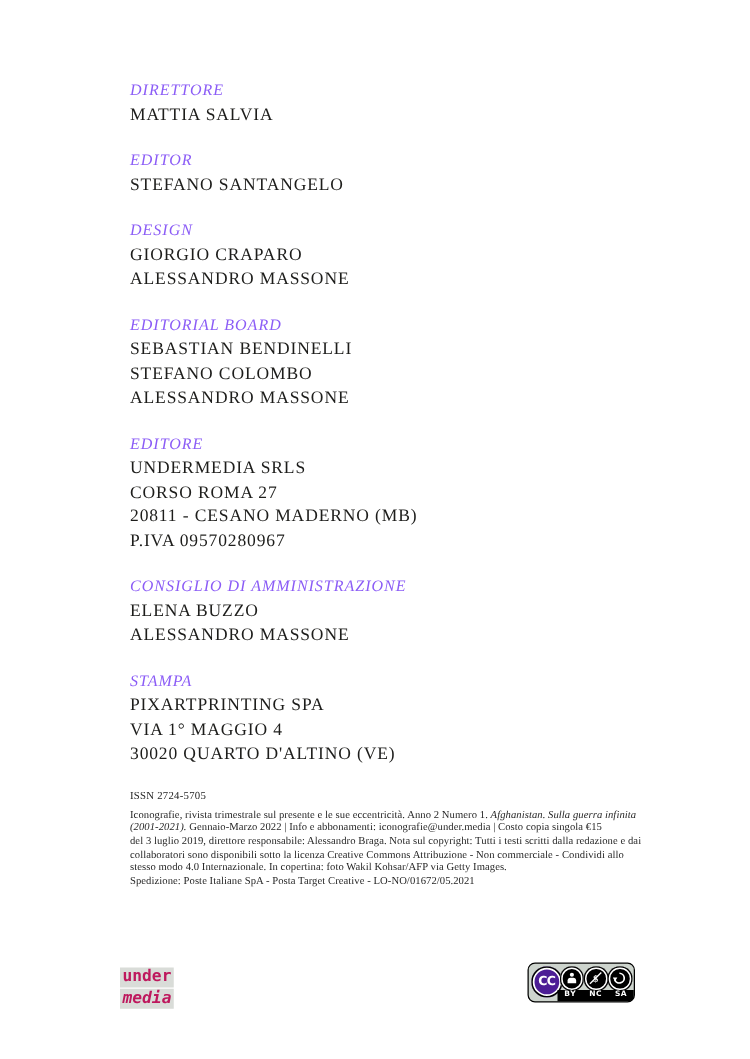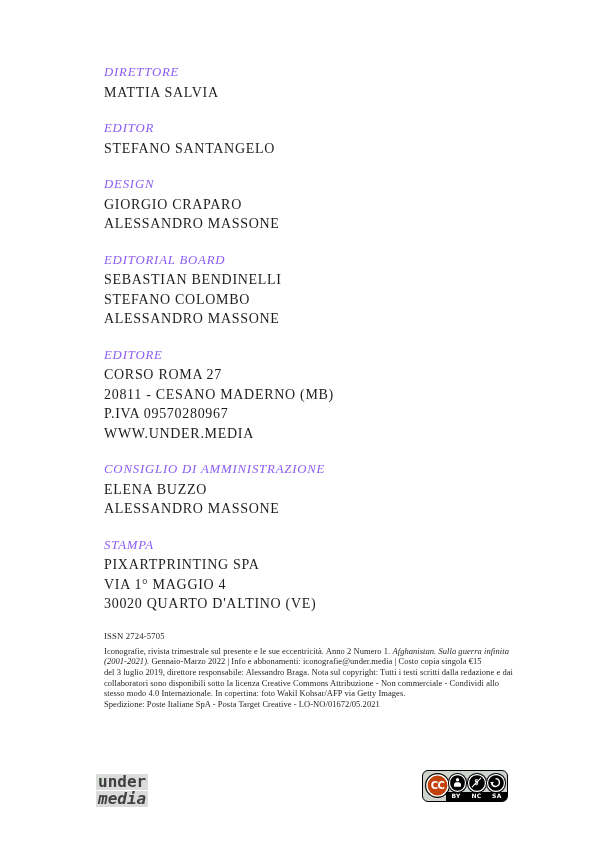--- a/index.html
+++ b/index.html
@@ -46,41 +46,41 @@
 
   
   .logo-row {
     position:absolute; left:96px; right:92px; top:770px;
     display:flex; justify-content:space-between; align-items:flex-start;
   }
   .um { margin-top:4px; }
   .um-w {
     display:table;
     background:#d9dcd8;
-    color:#404040;
+    color:#be185d;
     font-family:"DejaVu Sans Mono", monospace;
     font-weight:700;
-    font-size:16px;
+    font-size:13px;
     line-height:13px;
     padding:1px 2px 2px 2px;
   }
   .um-w.media { font-style:italic; margin-top:1px; }
 
   .cc-badge {
     position:relative;
     width:86px; height:32px;
     background:#cdd4cd;
     border:1.6px solid #000;
     border-radius:6px;
     box-sizing:border-box;
   }
   .cc-big {
     position:absolute; left:2px; top:1.8px;
     width:25px; height:25px; border-radius:50%;
-    background:#c2410c; color:#fff;
+    background:#4c1d95; color:#fff;
     display:flex; align-items:center; justify-content:center;
     font-family:"DejaVu Sans", sans-serif;
     font-weight:700; font-size:10px; letter-spacing:-0.5px;
     box-shadow: inset 0 0 0 1.2px #000, inset 0 0 0 2.6px #fff;
   }
   .cc-small {
     position:absolute; top:2.2px;
     width:19.5px; height:19.5px; border-radius:50%;
     background:#000;
     box-shadow: inset 0 0 0 1px #000, inset 0 0 0 2.2px #fff;
@@ -128,24 +128,24 @@
 
   <div class="section">
     <div class="section-label">EDITORIAL BOARD</div>
     <div class="section-line">SEBASTIAN BENDINELLI</div>
     <div class="section-line">STEFANO COLOMBO</div>
     <div class="section-line">ALESSANDRO MASSONE</div>
   </div>
 
   <div class="section">
     <div class="section-label">EDITORE</div>
+    <div class="section-line">UNDERMEDIA SRLS</div>
     <div class="section-line">CORSO ROMA 27</div>
     <div class="section-line">20811 - CESANO MADERNO (MB)</div>
     <div class="section-line">P.IVA 09570280967</div>
-    <div class="section-line">WWW.UNDER.MEDIA</div>
   </div>
 
   <div class="section">
     <div class="section-label">CONSIGLIO DI AMMINISTRAZIONE</div>
     <div class="section-line">ELENA BUZZO</div>
     <div class="section-line">ALESSANDRO MASSONE</div>
   </div>
 
   <div class="section">
     <div class="section-label">STAMPA</div>

